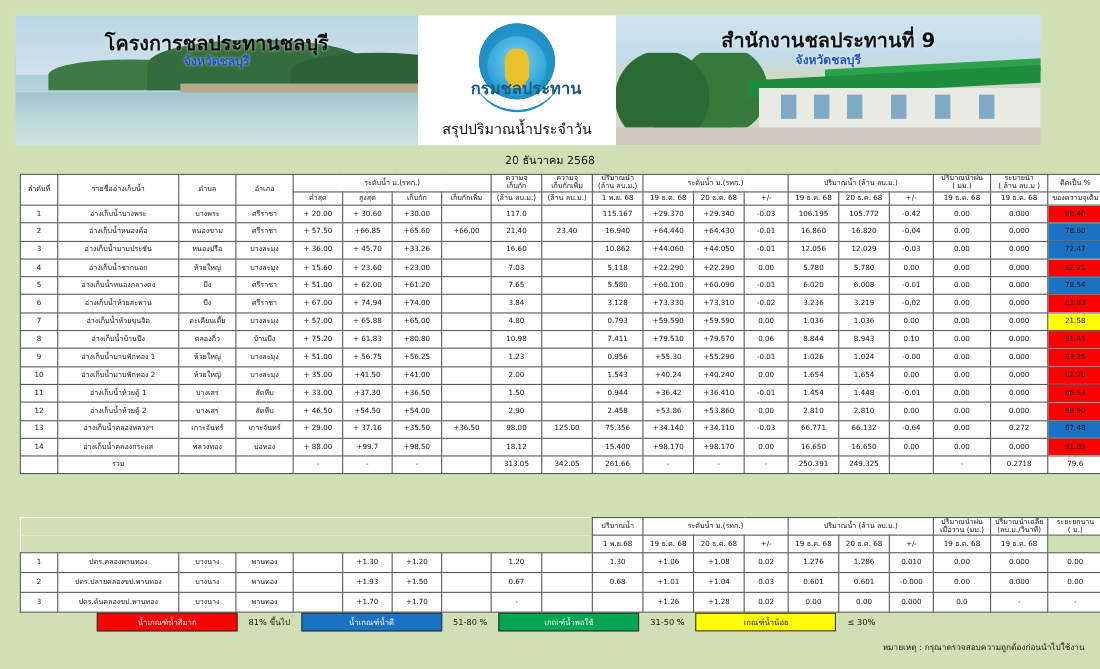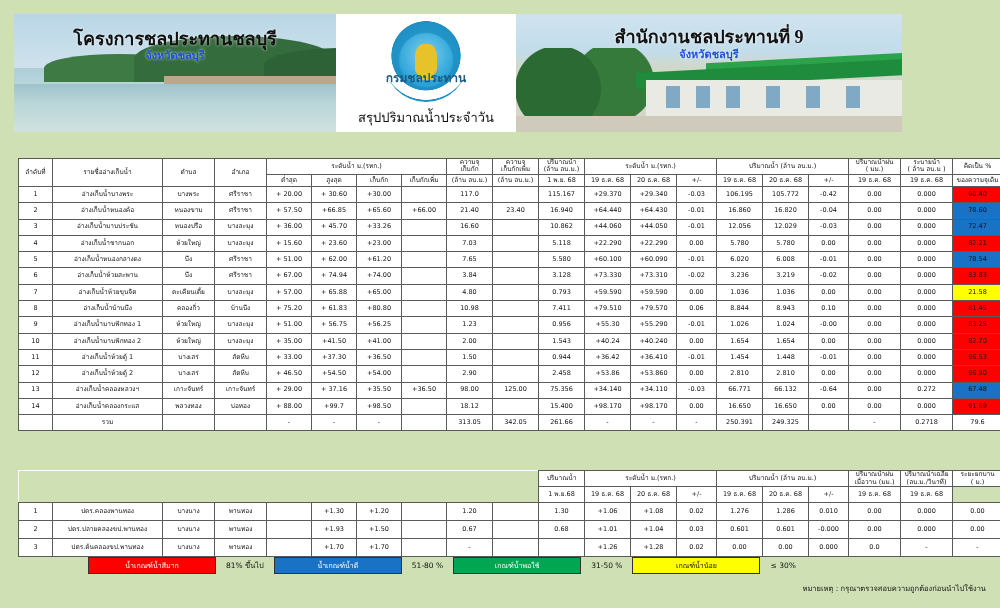--- a/index.html
+++ b/index.html
@@ -8,21 +8,21 @@
     width:1000px; height:608px;
     background:#cfe0b4;
     font-family:"DejaVu Sans", sans-serif;
     overflow:hidden;
   }
   .page { position:relative; width:1000px; height:608px; background:#cfe0b4; }
 
   
   .banner { position:absolute; left:14px; top:14px; width:972px; height:118px; display:flex; }
   .ban-left {
-    position:relative; width:322px; height:118px; overflow:hidden;
+    position:relative; width:366px; height:118px; overflow:hidden;
     background:linear-gradient(to bottom,#cfe4ef 0%,#bcd9e8 28%,#9fc6d6 34%,#a9cbd6 40%,#b9d5dc 60%,#c9e0e2 100%);
   }
   .lake-sky { position:absolute; left:0; top:0; width:100%; height:46%;
     background:linear-gradient(to bottom,#b9d6e6,#cfe2ec); }
   .hill {
     position:absolute; background:#2f6b3a; border-radius:50% 50% 0 0;
   }
   .h1 { left:120px; top:22px; width:200px; height:46px; background:#346c3d; }
   .h2 { left:30px; top:40px; width:150px; height:28px; background:#3d7a44; }
   .h3 { left:250px; top:34px; width:160px; height:34px; background:#2d6236; }
@@ -52,29 +52,29 @@
     width:54px; height:54px; border-radius:50%;
     background:radial-gradient(circle at 50% 40%, #7fd0ee 0%, #2aa3d8 70%);
   }
   .seal-fig {
     position:absolute; left:50%; top:48%; transform:translate(-50%,-50%);
     width:22px; height:30px; background:#e8c22b; border-radius:40% 40% 18% 18%;
     box-shadow:0 9px 0 -3px #e8c22b;
   }
   .seal-arc {
     position:absolute; left:50%; top:54px; transform:translateX(-50%);
-    width:84px; text-align:center; font-size:12px; font-weight:bold; color:#1a5a82;
+    width:84px; text-align:center; font-size:15px; font-weight:bold; color:#1a5a82;
   }
   .ban-mid-cap {
     position:absolute; left:0; right:0; bottom:4px; text-align:center;
     font-size:13px; color:#111;
   }
 
   .ban-right { position:relative; width:386px; height:118px; overflow:hidden;
-    background:linear-gradient(to bottom,#cfe3ef 0%,#c2dcea 32%,#cfd9c9 45%,#d8d5c8 100%);font-family:Liberation Serif, serif; }
+    background:linear-gradient(to bottom,#cfe3ef 0%,#c2dcea 32%,#cfd9c9 45%,#d8d5c8 100%); }
   .bldg-roof { position:absolute; left:120px; top:52px; width:270px; height:16px;
     background:#1f8b3c; transform:skewY(-3deg); }
   .bldg-roof2 { position:absolute; left:190px; top:44px; width:200px; height:12px;
     background:#2aa34a; transform:skewY(-3deg); }
   .bldg-body { position:absolute; left:130px; top:66px; width:256px; height:36px;
     background:#e9eae4; }
   .bldg-win { position:absolute; top:72px; width:14px; height:22px; background:#7fa9c4; }
   .trees { position:absolute; left:0; top:34px; width:140px; height:68px;
     background:radial-gradient(circle at 30% 60%,#2c6a33 0%,#2c6a33 40%,transparent 41%),
                radial-gradient(circle at 70% 50%,#357a3a 0%,#357a3a 38%,transparent 39%),
@@ -184,20 +184,21 @@
       <div class="bldg-win" style="left:210px"></div>
       <div class="bldg-win" style="left:250px"></div>
       <div class="bldg-win" style="left:290px"></div>
       <div class="bldg-win" style="left:330px"></div>
       <div class="ground"></div>
       <div class="ban-title2">สำนักงานชลประทานที่ 9</div>
       <div class="ban-sub2">จังหวัดชลบุรี</div>
     </div>
   </div>
 
+  <div class="datebar">20 ธันวาคม 2568</div>
 
   <table class="grid tbl-main">
     <colgroup>
       <col style="width:34px">
         <col style="width:110px">
         <col style="width:52px">
         <col style="width:52px">
       <col style="width:45px">
         <col style="width:45px">
         <col style="width:45px">

